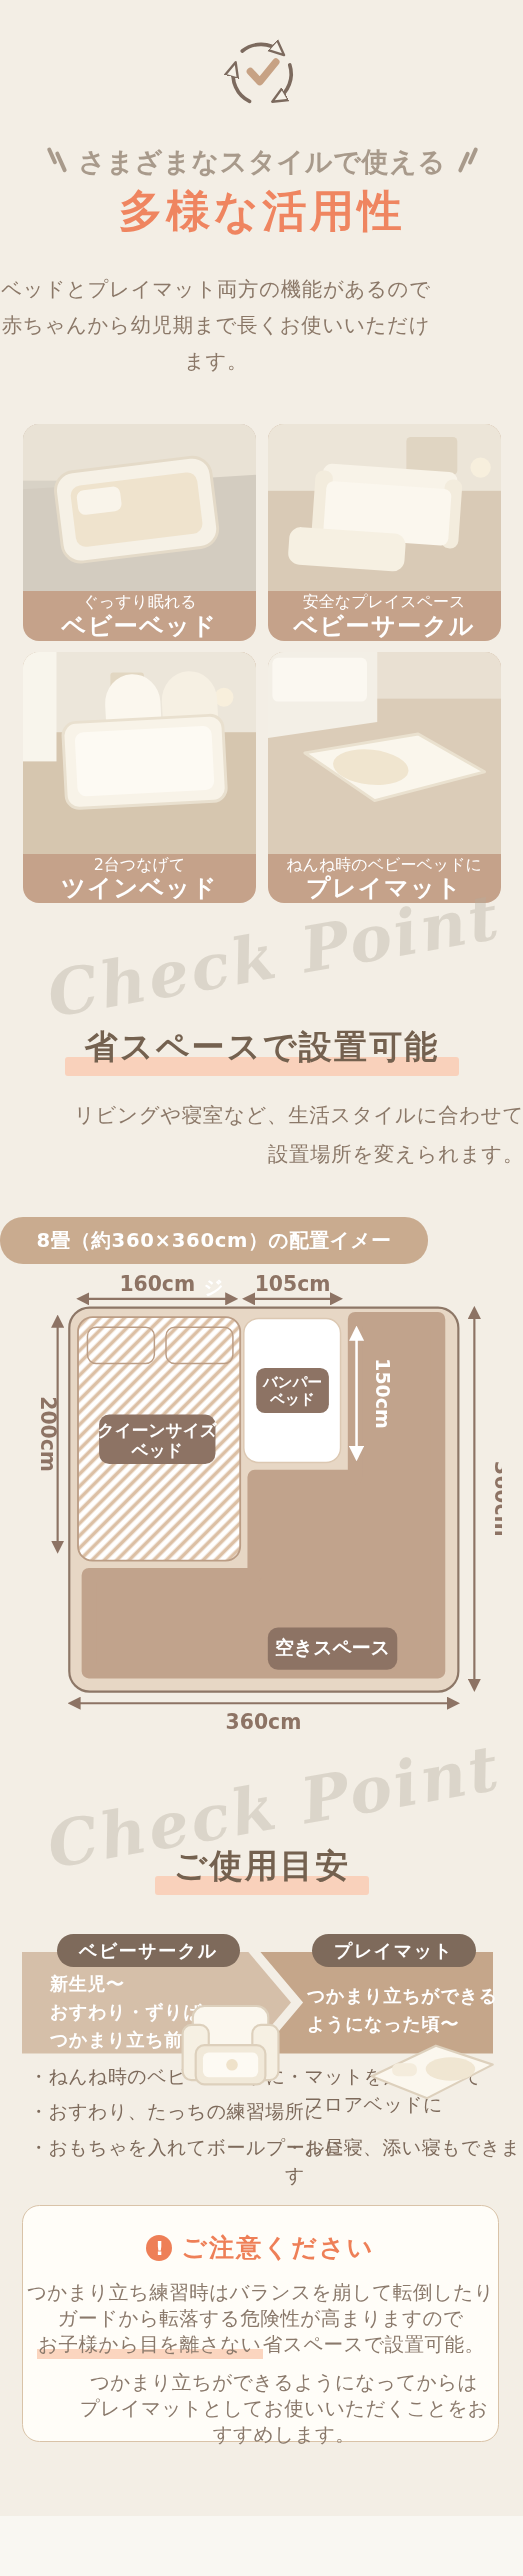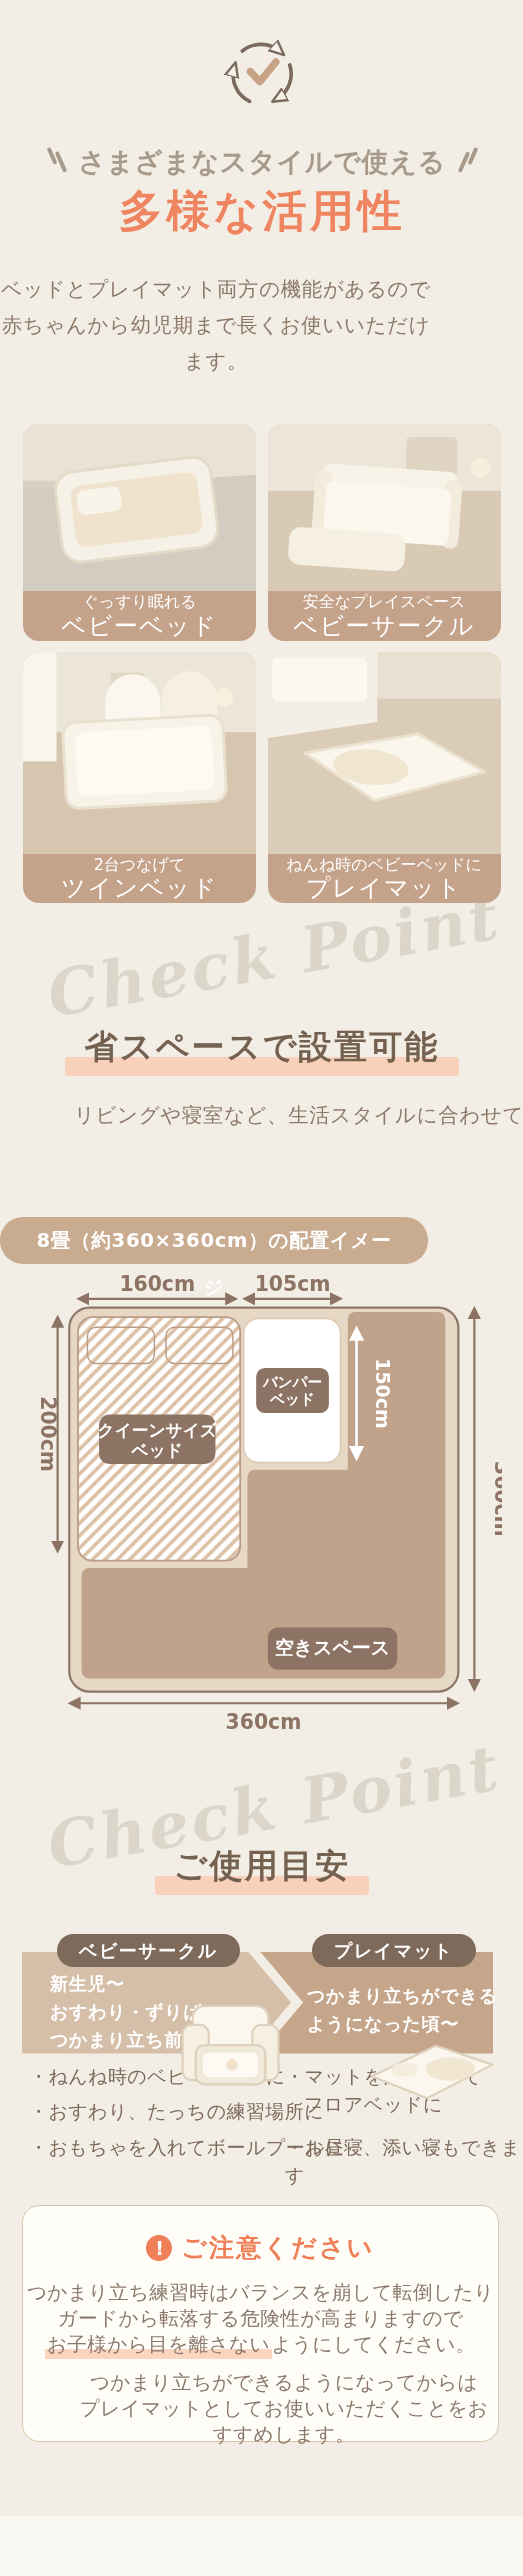--- a/index.html
+++ b/index.html
@@ -41,21 +41,21 @@
   .cards { left:23px; top:424px; width:477px; display:grid;
     grid-template-columns:233px 233px; column-gap:11.6px; row-gap:11px; }
   .card { border-radius:16px; overflow:hidden; background:#c5a28a;
     display:flex; flex-direction:column; }
   .card .photo { position:relative; width:100%; overflow:hidden; }
   .card.row1 .photo { height:167px; }
   .card.row2 .photo { height:202px; }
   .photo svg { display:block; width:100%; height:100%; }
   .card .caption { flex:1; text-align:center; color:#fff; padding-top:1px; }
   .caption .cap-sub { font-size:16px; line-height:19.6px; }
-  .caption .cap-title { font-size:24px; font-weight:normal; line-height:29px; letter-spacing:1.5px; }
+  .caption .cap-title { font-size:24px; font-weight:bold; line-height:29px; letter-spacing:1.5px; }
 
   
   .watermark {
     font-family:"DejaVu Serif", serif; font-style:italic; font-weight:bold;
     font-size:63px; color:rgba(182,174,159,0.38); white-space:nowrap;
     transform:rotate(-10deg); transform-origin:left top; z-index:0; letter-spacing:2.9px;
   }
   .wm2 { left:42px; top:959px; }
   .wm3 { left:42px; top:1810px; }
   .section-heading { width:524px; text-align:center; z-index:1; }
@@ -254,20 +254,21 @@
       </div>
     </div>
   </div>
 
   <div class="abs watermark wm2">Check Point</div>
   <div class="abs section-heading sh2">
     <span class="hd">省スペースで設置可能</span>
   </div>
   <div class="abs section-body">
     <div>リビングや寝室など、生活スタイルに合わせて</div>
+    <div>設置場所を変えられます。</div>
   </div>
   <div class="abs badge">
     <span>8畳（約360×360cm）の配置イメージ</span>
   </div>
 
   <svg class="abs floorplan" viewBox="0 0 660 650">
     <defs>
       <pattern id="hatch" width="12" height="12" patternUnits="userSpaceOnUse" patternTransform="rotate(45)">
         <rect width="12" height="12" fill="#ffffff"></rect>
         <path d="M6,0 V12" stroke="#dcc0a5" stroke-width="5"></path>
@@ -365,21 +366,21 @@
   </ul>
 
   <div class="abs caution">
     <div class="caution-title">
       <span class="mark">!</span>
       <span class="t">ご注意ください</span>
     </div>
     <p class="p1">
       <span>つかまり立ち練習時はバランスを崩して転倒したり</span><br>
       <span>ガードから転落する危険性が高まりますので</span><br>
-      <span class="hl">お子様から目を離さない</span><span>ようにしてください。</span>
+      <span class="hl">お子様から目を離さない</span><span>省スペースで設置可能。</span>
     </p>
     <p class="p2">
       <span>つかまり立ちができるようになってからは</span><br>
       <span>プレイマットとしてお使いいただくことをおすすめします。</span>
     </p>
   </div>
 
   <div class="abs bottom-strip"></div>
 </div>
 

